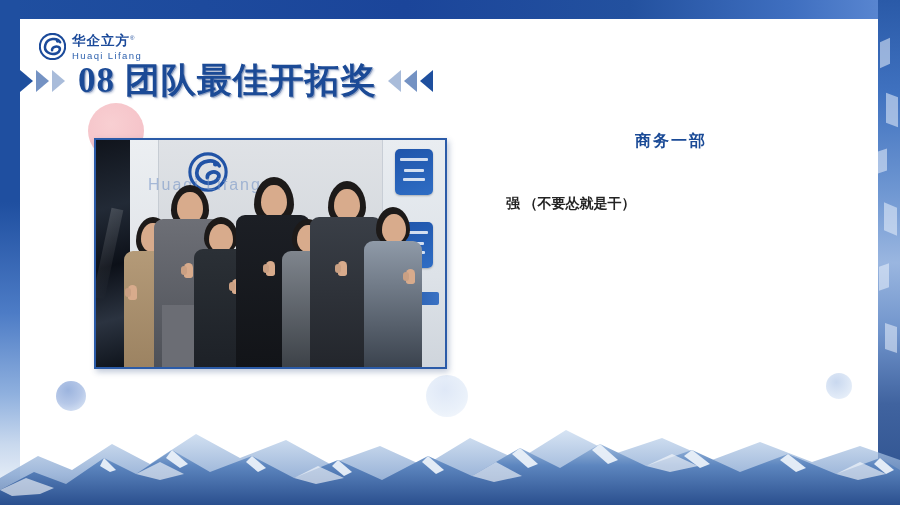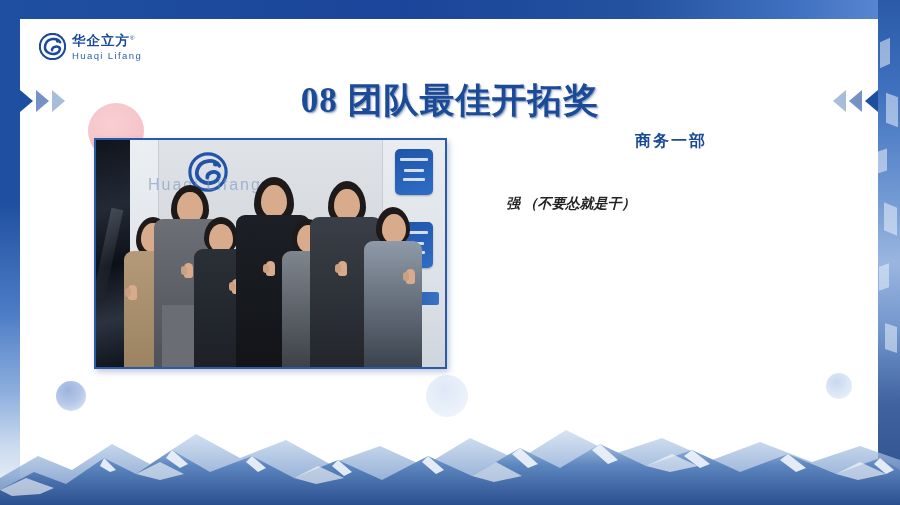--- a/index.html
+++ b/index.html
@@ -43,21 +43,21 @@
   }
   .logo-cn .reg{font-size:6px;vertical-align:super;font-weight:normal;}
   .logo-en{
     font-family:"Liberation Sans","DejaVu Sans",sans-serif;
     font-size:9.5px;color:#2f62ae;letter-spacing:1.4px;margin-top:3px;
   }
 
   
   .title-row{
     position:absolute;left:0;right:0;top:38px;
-    display:flex;align-items:center;justify-content:space-between;gap:24px;margin-top:20px;
+    display:flex;align-items:center;justify-content:flex-start;gap:7px;
   }
   .tri{width:0;height:0;border-top:11px solid transparent;border-bottom:11px solid transparent;}
   .tri-r{border-left:13px solid #1e4f9e;}
   .tri-l{border-right:13px solid #1e4f9e;}
   .a1{opacity:1;} .a2{opacity:.62;} .a3{opacity:.38;}
   .arrows{display:flex;align-items:center;gap:3px;}
   .arrows.left{margin-right:6px;}
   .arrows.right{margin-left:4px;}
   .title-text{
     font-family:"Liberation Serif","DejaVu Serif",serif;
@@ -130,21 +130,21 @@
     position:absolute;left:466px;top:112px;width:370px;text-align:center;
     font-size:16px;font-weight:bold;color:#1a4a96;letter-spacing:2px;
     font-family:"Liberation Serif","DejaVu Serif",serif;
   }
   .info{
     position:absolute;left:486px;top:172px;width:350px;
     font-size:14px;color:#232323;line-height:26px;font-weight:bold;
     font-family:"Liberation Serif","DejaVu Serif",serif;
   }
   .info .row{white-space:pre-wrap;}
-  .info .ind{padding-left:0;font-style:italic;}
+  .info .ind{padding-left:0;}
 
   
   .mountains{position:absolute;left:0;right:0;bottom:0;height:145px;pointer-events:none;}
 </style>
 </head>
 <body>
 
 <div class="slide">
 
   <div class="frame-top"></div>

